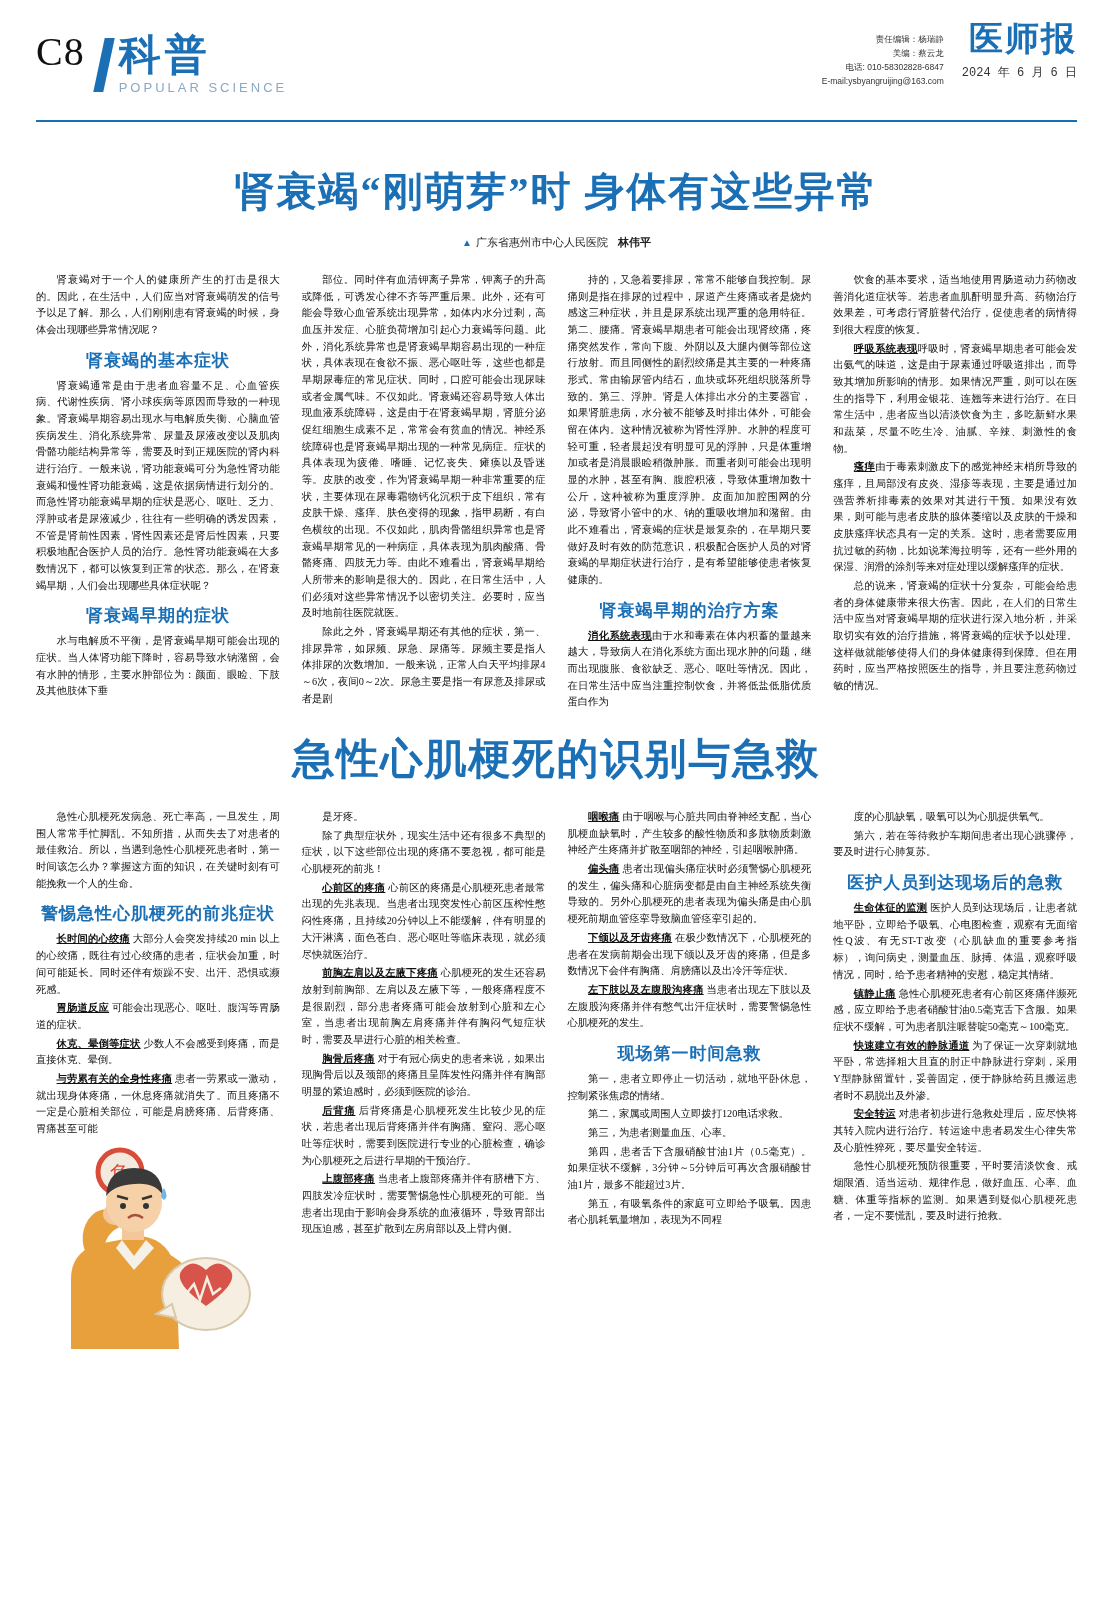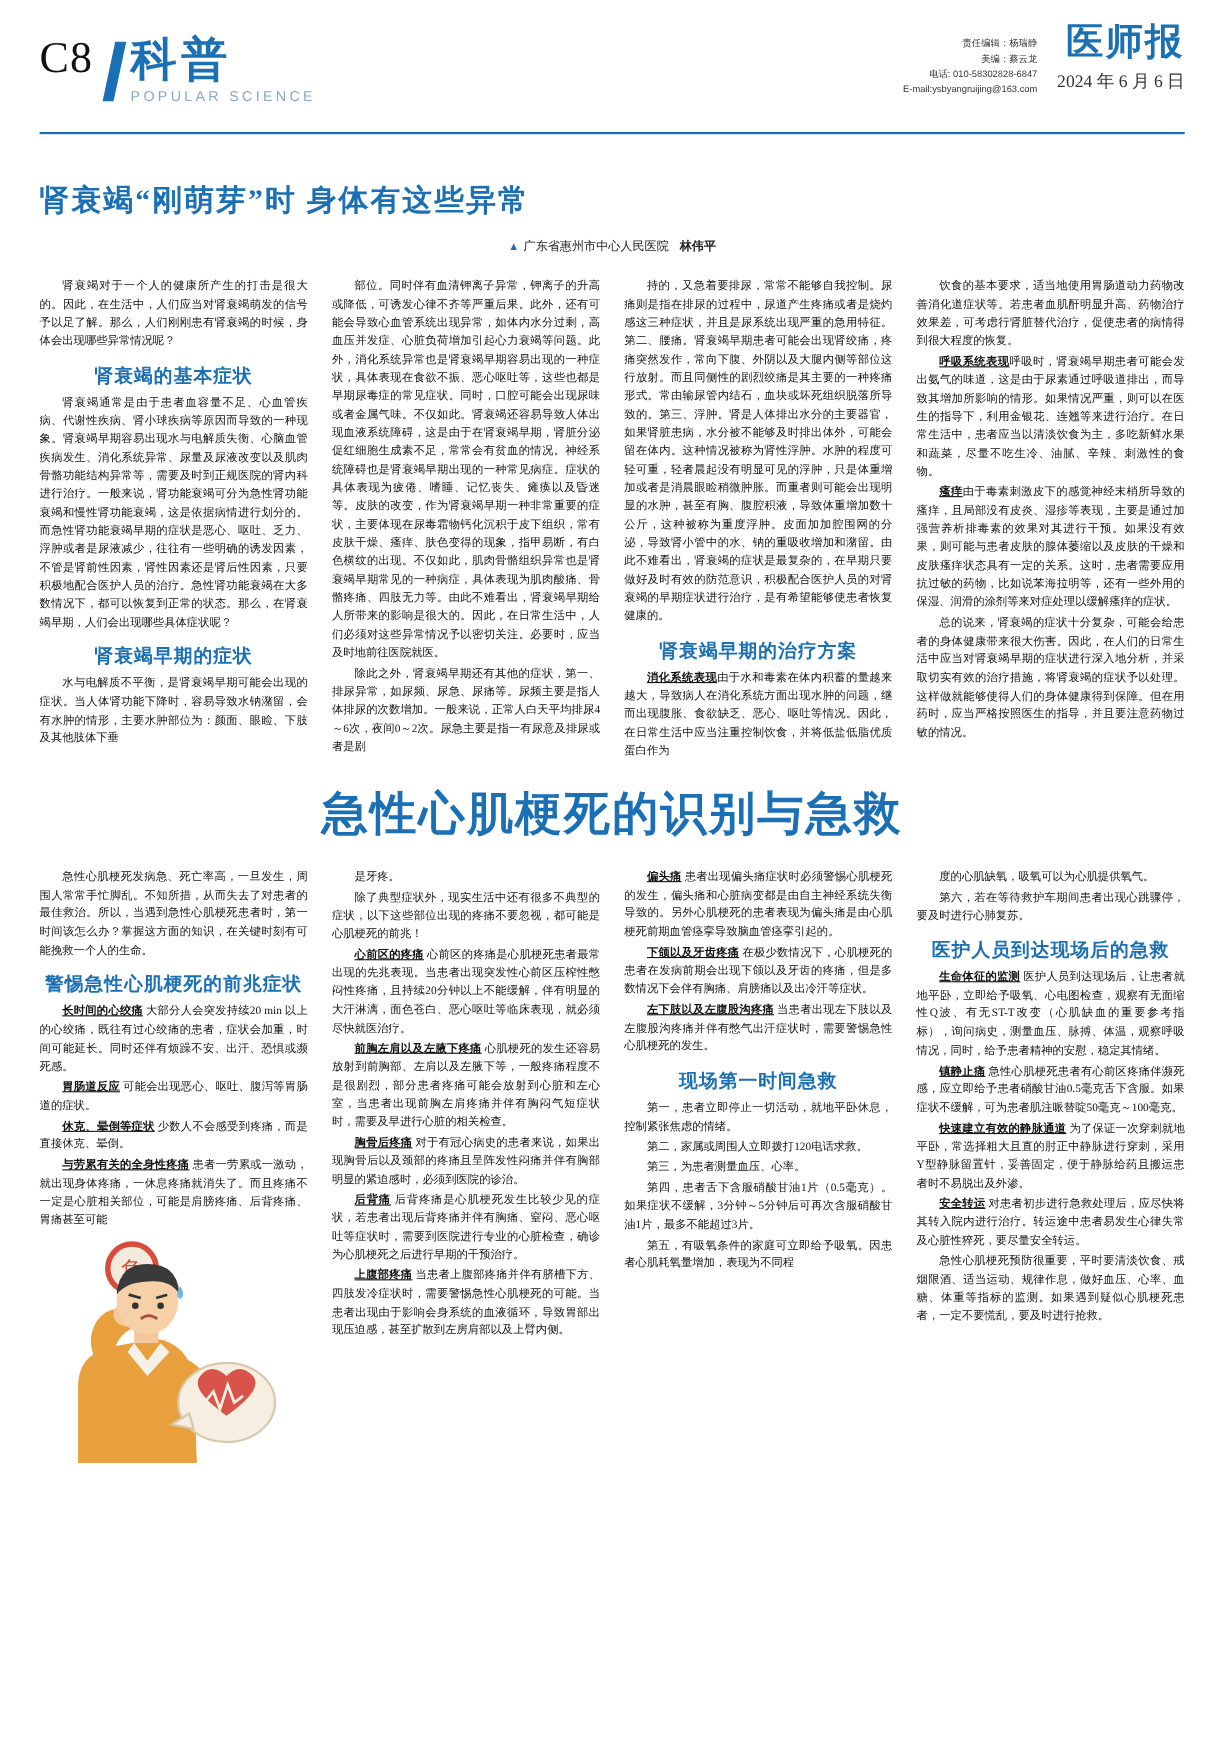--- a/index.html
+++ b/index.html
@@ -29,28 +29,28 @@
   .mast-right{margin-left:auto;display:flex;align-items:flex-start;}
   .mast-credits{
     font-family:"Liberation Sans",sans-serif;font-size:8.5px;color:#333;
     text-align:right;line-height:1.65;margin-top:10px;margin-right:18px;white-space:nowrap;margin-left:22px;
   }
   .mast-logo{text-align:right;}
   .logo-cn{
     font-family:"Liberation Serif",serif;font-size:34px;font-weight:bold;color:#1b6fb5;
     letter-spacing:2px;line-height:1;
   }
-  .logo-date{font-family:Liberation Serif, serif;font-size:16px;color:#333;margin-top:8px;}
+  .logo-date{font-family:Liberation Mono, monospace;font-size:12px;color:#333;margin-top:8px;}
   .mast-rule{margin:6px 36px 0 36px;border-bottom:2px solid #1b6fb5;}
 
   
   .article{margin:0 36px;}
   .headline1{
-    font-family:"Liberation Serif",serif;font-weight:bold;
-    font-size:27px;color:#1b6fb5;letter-spacing:2px;margin-top:42px;
+    text-align:center;font-family:"Liberation Serif",serif;font-weight:bold;
+    font-size:40px;color:#1b6fb5;letter-spacing:2px;margin-top:42px;
   }
   .byline{
     text-align:center;font-family:"Liberation Sans",sans-serif;font-size:11px;
     color:#222;margin-top:16px;
   }
   .byline .tri{color:#1b6fb5;font-size:10px;margin-right:4px;}
   .byline .author{font-weight:bold;margin-left:10px;}
 
   .cols4{
     display:grid;grid-template-columns:repeat(4,1fr);gap:0 22px;margin-top:22px;
@@ -192,20 +192,21 @@
         <p class="body">是牙疼。</p>
         <p class="body">除了典型症状外，现实生活中还有很多不典型的症状，以下这些部位出现的疼痛不要忽视，都可能是心肌梗死的前兆！</p>
         <p class="body"><span class="lead">心前区的疼痛</span> <span>心前区的疼痛是心肌梗死患者最常出现的先兆表现。当患者出现突发性心前区压榨性憋闷性疼痛，且持续20分钟以上不能缓解，伴有明显的大汗淋漓，面色苍白、恶心呕吐等临床表现，就必须尽快就医治疗。</span></p>
         <p class="body"><span class="lead">前胸左肩以及左腋下疼痛</span> <span>心肌梗死的发生还容易放射到前胸部、左肩以及左腋下等，一般疼痛程度不是很剧烈，部分患者疼痛可能会放射到心脏和左心室，当患者出现前胸左肩疼痛并伴有胸闷气短症状时，需要及早进行心脏的相关检查。</span></p>
         <p class="body"><span class="lead">胸骨后疼痛</span> <span>对于有冠心病史的患者来说，如果出现胸骨后以及颈部的疼痛且呈阵发性闷痛并伴有胸部明显的紧迫感时，必须到医院的诊治。</span></p>
         <p class="body"><span class="lead">后背痛</span> <span>后背疼痛是心肌梗死发生比较少见的症状，若患者出现后背疼痛并伴有胸痛、窒闷、恶心呕吐等症状时，需要到医院进行专业的心脏检查，确诊为心肌梗死之后进行早期的干预治疗。</span></p>
         <p class="body"><span class="lead">上腹部疼痛</span> <span>当患者上腹部疼痛并伴有脐槽下方、四肢发冷症状时，需要警惕急性心肌梗死的可能。当患者出现由于影响会身系统的血液循环，导致胃部出现压迫感，甚至扩散到左房肩部以及上臂内侧。</span></p>
       </div>
 
       <div class="col">
+        <p class="body"><span class="lead">咽喉痛</span> <span>由于咽喉与心脏共同由脊神经支配，当心肌梗血缺氧时，产生较多的酸性物质和多肽物质刺激神经产生疼痛并扩散至咽部的神经，引起咽喉肿痛。</span></p>
         <p class="body"><span class="lead">偏头痛</span> <span>患者出现偏头痛症状时必须警惕心肌梗死的发生，偏头痛和心脏病变都是由自主神经系统失衡导致的。另外心肌梗死的患者表现为偏头痛是由心肌梗死前期血管痉挛导致脑血管痉挛引起的。</span></p>
         <p class="body"><span class="lead">下颌以及牙齿疼痛</span> <span>在极少数情况下，心肌梗死的患者在发病前期会出现下颌以及牙齿的疼痛，但是多数情况下会伴有胸痛、肩膀痛以及出冷汗等症状。</span></p>
         <p class="body"><span class="lead">左下肢以及左腹股沟疼痛</span> <span>当患者出现左下肢以及左腹股沟疼痛并伴有憋气出汗症状时，需要警惕急性心肌梗死的发生。</span></p>
         <h3 class="sub">现场第一时间急救</h3>
         <p class="body">第一，患者立即停止一切活动，就地平卧休息，控制紧张焦虑的情绪。</p>
         <p class="body">第二，家属或周围人立即拨打120电话求救。</p>
         <p class="body">第三，为患者测量血压、心率。</p>
         <p class="body">第四，患者舌下含服硝酸甘油1片（0.5毫克）。如果症状不缓解，3分钟～5分钟后可再次含服硝酸甘油1片，最多不能超过3片。</p>
         <p class="body">第五，有吸氧条件的家庭可立即给予吸氧。因患者心肌耗氧量增加，表现为不同程</p>
       </div>

